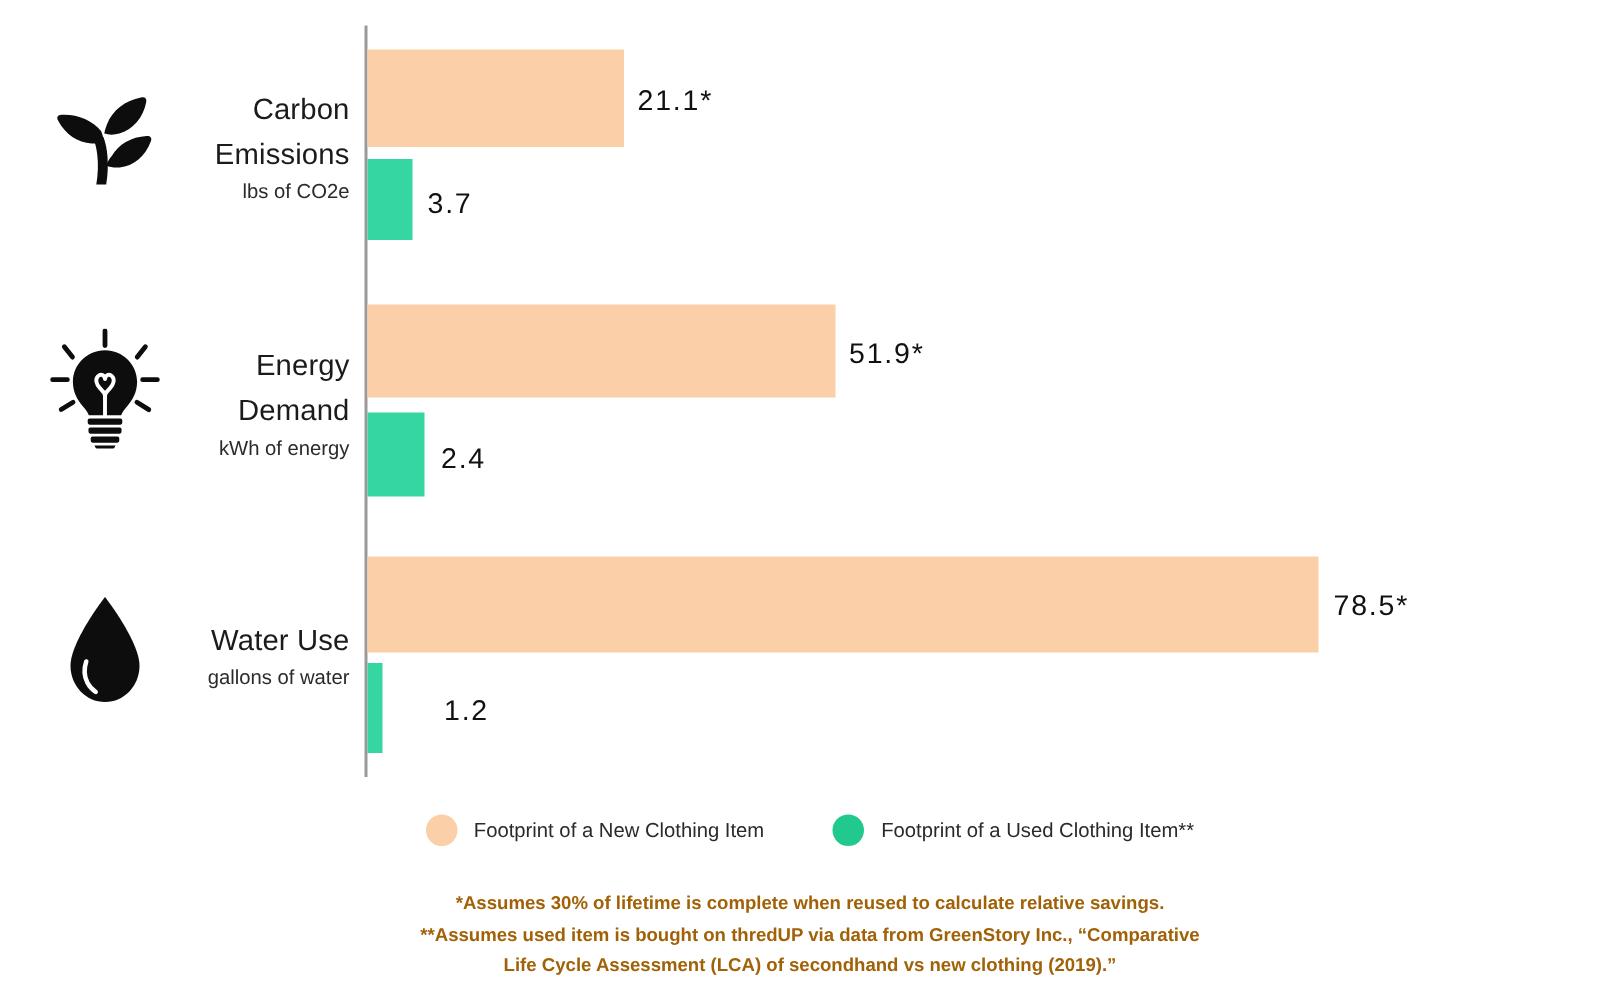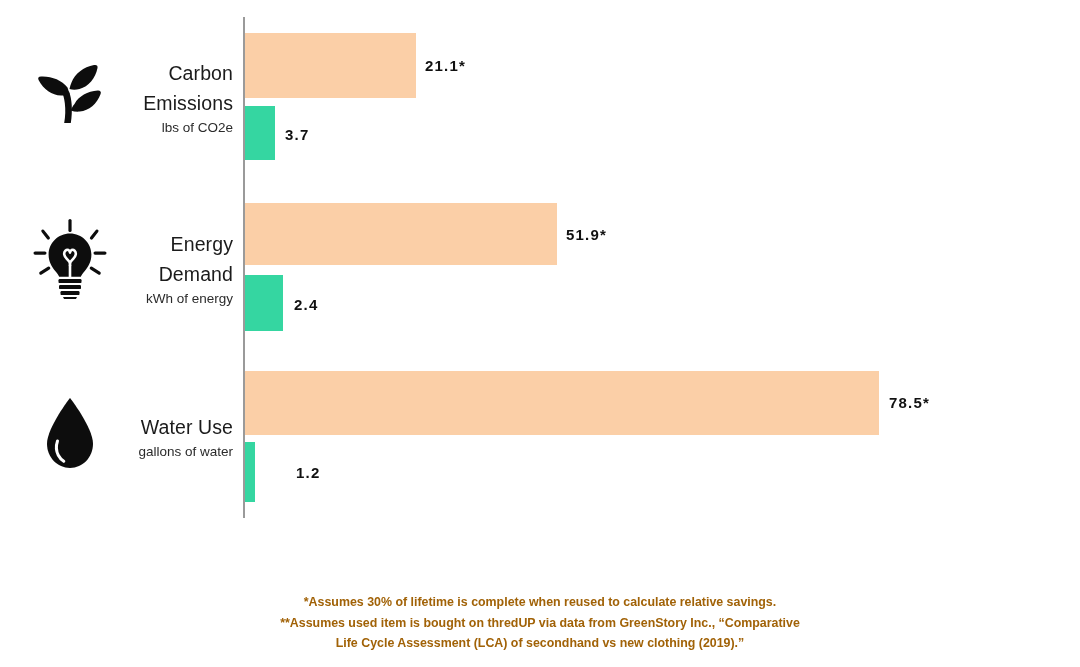--- a/index.html
+++ b/index.html
@@ -75,22 +75,22 @@
   .bar {
     position: absolute;
     left: 245px;
     border-radius: 0;
   }
   .bar.new  { background: #FBCFA7; }
   .bar.used { background: #35D6A1; }
 
   .bar-value {
     position: absolute;
-    font-size: 15px;
-    font-weight: 700;
+    font-size: 19px;
+    font-weight: 400;
     letter-spacing: 1.2px;
     color: #111111;
     white-space: nowrap;
   }
 
   
   .legend {
     position: absolute;
     left: 0;
     top: 543px;
@@ -218,20 +218,30 @@
       <div class="metric-sub">gallons of water</div>
     </div>
 
     <div class="bar new" style="top:371px; width:634px; height:64px;"></div>
     <div class="bar-value" style="left:889px; top:394px;">78.5*</div>
 
     <div class="bar used" style="top:442px; width:10px; height:60px;"></div>
     <div class="bar-value" style="left:264px; top:464px;margin-left:32px;">1.2</div>
   </div>
 
+  <div class="legend">
+    <div class="legend-item">
+      <span class="legend-dot new"></span>
+      <span class="legend-text">Footprint of a New Clothing Item</span>
+    </div>
+    <div class="legend-item">
+      <span class="legend-dot used"></span>
+      <span class="legend-text">Footprint of a Used Clothing Item**</span>
+    </div>
+  </div>
 
   <div class="footnotes">
     <div class="footnote">*Assumes 30% of lifetime is complete when reused to calculate relative savings.</div>
     <div class="footnote">**Assumes used item is bought on thredUP via data from GreenStory Inc., “Comparative</div>
     <div class="footnote">Life Cycle Assessment (LCA) of secondhand vs new clothing (2019).”</div>
   </div>
 
 </div>
 
 </body></html>

